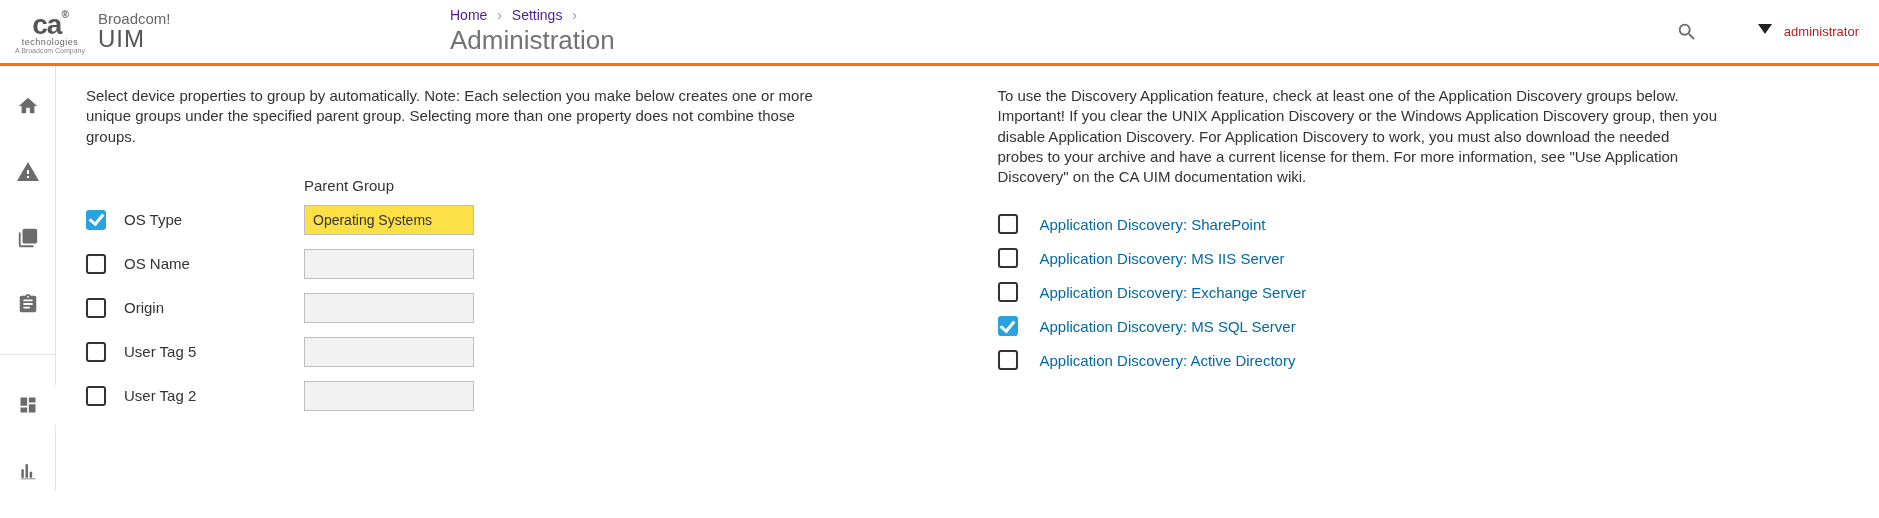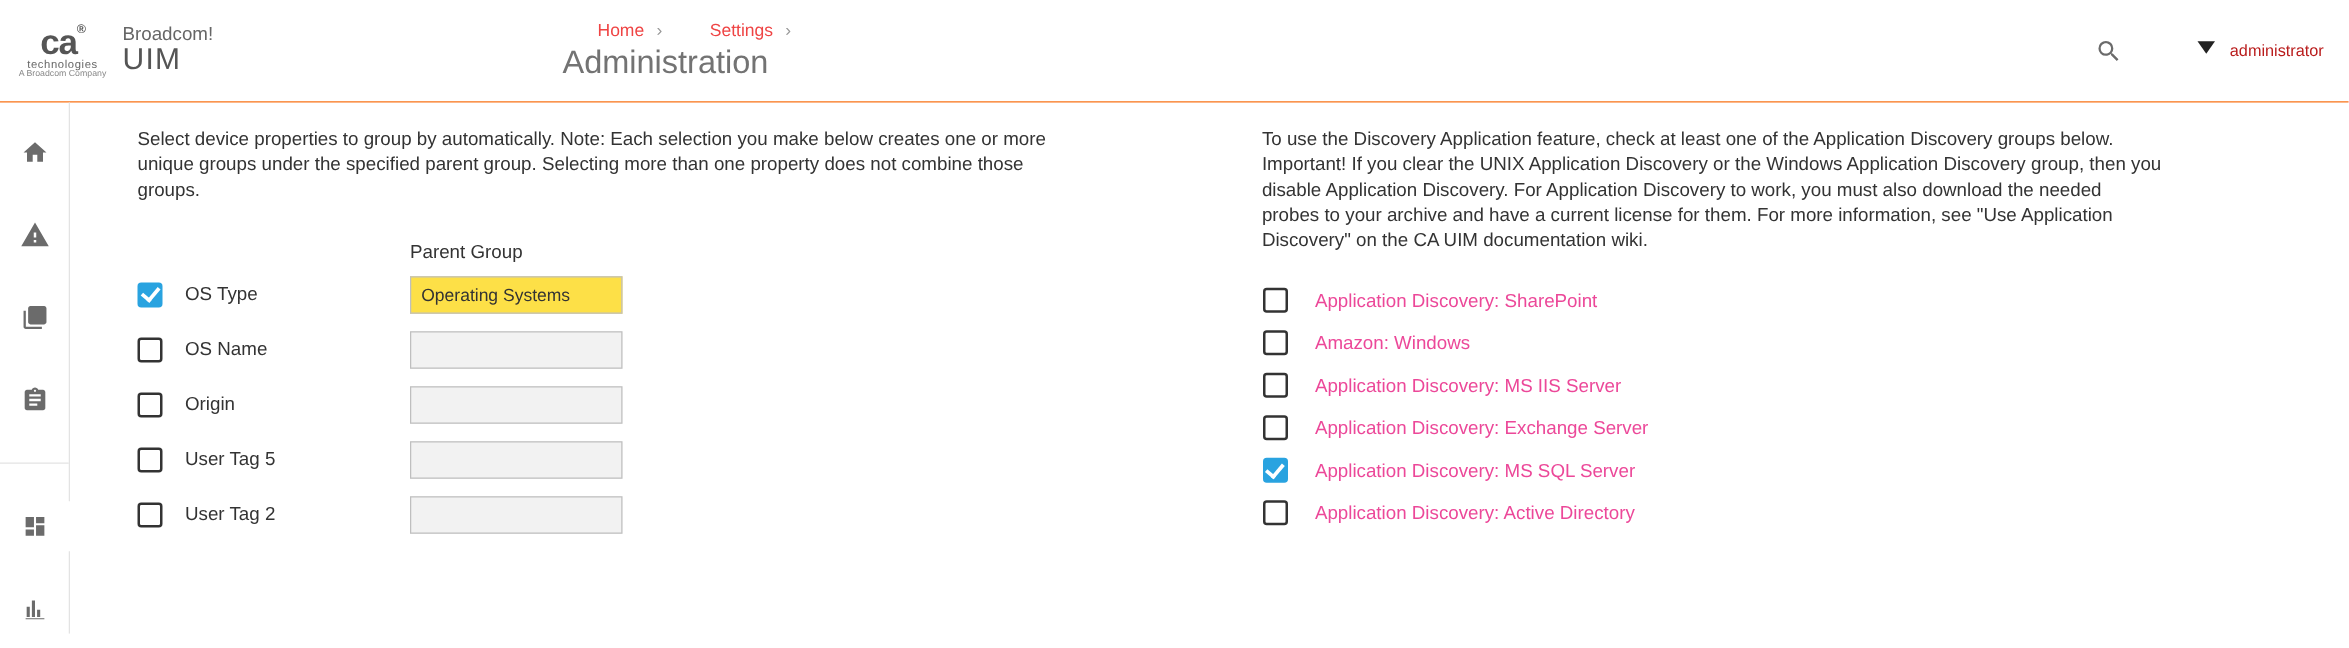--- a/index.html
+++ b/index.html
@@ -1,45 +1,45 @@
 <!DOCTYPE html>
 <html><head>
 <meta charset="utf-8">
 <style>
   * { box-sizing: border-box; }
   html, body { margin:0; padding:0; font-family: Arial, Helvetica, sans-serif; background:#fff; color:#333; }
   body { width:1879px; }
 
   
   .header {
-    display:flex; align-items:center; height:82px; border-bottom:1px solid #f97316;
+    display:flex; align-items:center; height:66px; border-bottom:3px solid #f97316;
     padding:0 20px 0 10px;
   }
   .brand { display:flex; align-items:center; gap:8px; width:440px; }
   .brand-logo { width:80px; text-align:center; }
   .brand-logo .ca { font-size:28px; font-weight:800; color:#555; letter-spacing:-1px; }
   .brand-logo .ca span { font-size:10px; vertical-align:top; }
   .brand-logo .tech { font-size:9px; color:#666; letter-spacing:0.5px; margin-top:-4px;}
   .brand-logo .sub  { font-size:7px; color:#888; }
   .brand-titles .line1 { font-size:15px; color:#666; }
   .brand-titles .line2 { font-size:24px; color:#555; font-weight:500; letter-spacing:1px; margin-top:-2px;}
 
   .breadcrumb-area { flex:1; }
   .breadcrumbs { font-size:14px; }
-  .breadcrumbs a { color:#ef4444; text-decoration:none; cursor:pointer;margin-left:28px; }
+  .breadcrumbs a { color:#4c1d95; text-decoration:none; cursor:pointer; }
   .breadcrumbs .sep { color:#999; margin:0 6px; }
   .page-title { font-size:26px; color:#737373; font-weight:400; margin-top:2px; }
 
   .header-right { display:flex; align-items:center; gap:60px; }
   .search-icon { width:22px; height:22px; cursor:pointer; }
   .user-menu { display:flex; align-items:flex-start; gap:12px; cursor:pointer; font-size:13px; color:#b91c1c;}
   .caret { width:0; height:0; border-left:7px solid transparent; border-right:7px solid transparent; border-top:10px solid #222; }
 
   
-  .layout { display:flex;gap:24px; }
+  .layout { display:flex; }
   .sidebar { width:56px; border-right:1px solid #e3e3e3; display:flex; flex-direction:column; align-items:center; padding-top:20px; gap:26px;}
   .side-item { width:56px; height:40px; display:flex; align-items:center; justify-content:center; cursor:pointer; position:relative;}
   .side-item.active { background:#fff; }
   .side-item.active::before { content:""; position:absolute; left:0; top:0; bottom:0; width:0;}
   .side-sep { width:100%; border-top:1px solid #e3e3e3; margin:4px 0;}
   .ico { fill:#6b6b6b; }
 
   
   .main { flex:1; display:flex; padding:20px 10px 0 30px; gap:40px;}
   .col { flex:1; }
@@ -53,21 +53,21 @@
   .chk.checked::after { content:""; display:block; width:6px; height:11px; border:solid #fff; border-width:0 3px 3px 0; transform:rotate(40deg); margin-top:-3px;}
   .prop-label { width:180px; font-size:15px; color:#333; }
   .pg-input { width:170px; height:30px; border:1px solid #bfbfbf; background:#f2f2f2; font-size:14px; padding:0 8px; color:#333; }
   .pg-input.active { background:#fde047; }
 
   
   .disc-list-wrap { margin-top:20px; position:relative; height:200px; overflow:hidden; border:0; }
   .disc-list { height:200px; overflow-y:scroll; padding-right:4px;}
   .disc-row { display:flex; align-items:center; height:34px; }
   .disc-row .chk { margin-right:22px; }
-  .disc-label { font-size:15px; color:#ec4899; }
+  .disc-label { font-size:15px; color:#0369a1; }
 
   
   .disc-list::-webkit-scrollbar { width:16px; }
   .disc-list::-webkit-scrollbar-track { background:#f1f1f1; }
   .disc-list::-webkit-scrollbar-thumb { background:#bdbdbd; }
   .disc-list::-webkit-scrollbar-button:single-button { background:#f1f1f1; height:14px; display:block;}
 </style>
 </head>
 <body>
 
@@ -182,24 +182,20 @@
       <div class="desc" style="max-width:720px">To use the Discovery Application feature, check at least one of the Application Discovery groups below. Important! If you clear the UNIX Application Discovery or the Windows Application Discovery group, then you disable Application Discovery. For Application Discovery to work, you must also download the needed probes to your archive and have a current license for them. For more information, see "Use Application Discovery" on the CA UIM documentation wiki.</div>
 
       <div class="disc-list-wrap">
         <div class="disc-list" id="disc-rows">
             <div class="disc-row">
               <span class="chk"></span>
               <span class="disc-label">Application Discovery: SharePoint</span>
             </div>
             <div class="disc-row">
               <span class="chk"></span>
-              <span class="disc-label">Amazon: Windows</span>
-            </div>
-            <div class="disc-row">
-              <span class="chk"></span>
               <span class="disc-label">Application Discovery: MS IIS Server</span>
             </div>
             <div class="disc-row">
               <span class="chk"></span>
               <span class="disc-label">Application Discovery: Exchange Server</span>
             </div>
             <div class="disc-row">
               <span class="chk checked"></span>
               <span class="disc-label">Application Discovery: MS SQL Server</span>
             </div>

